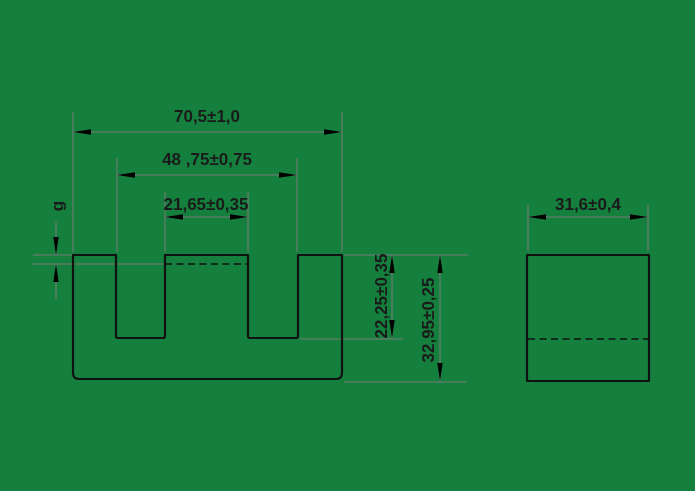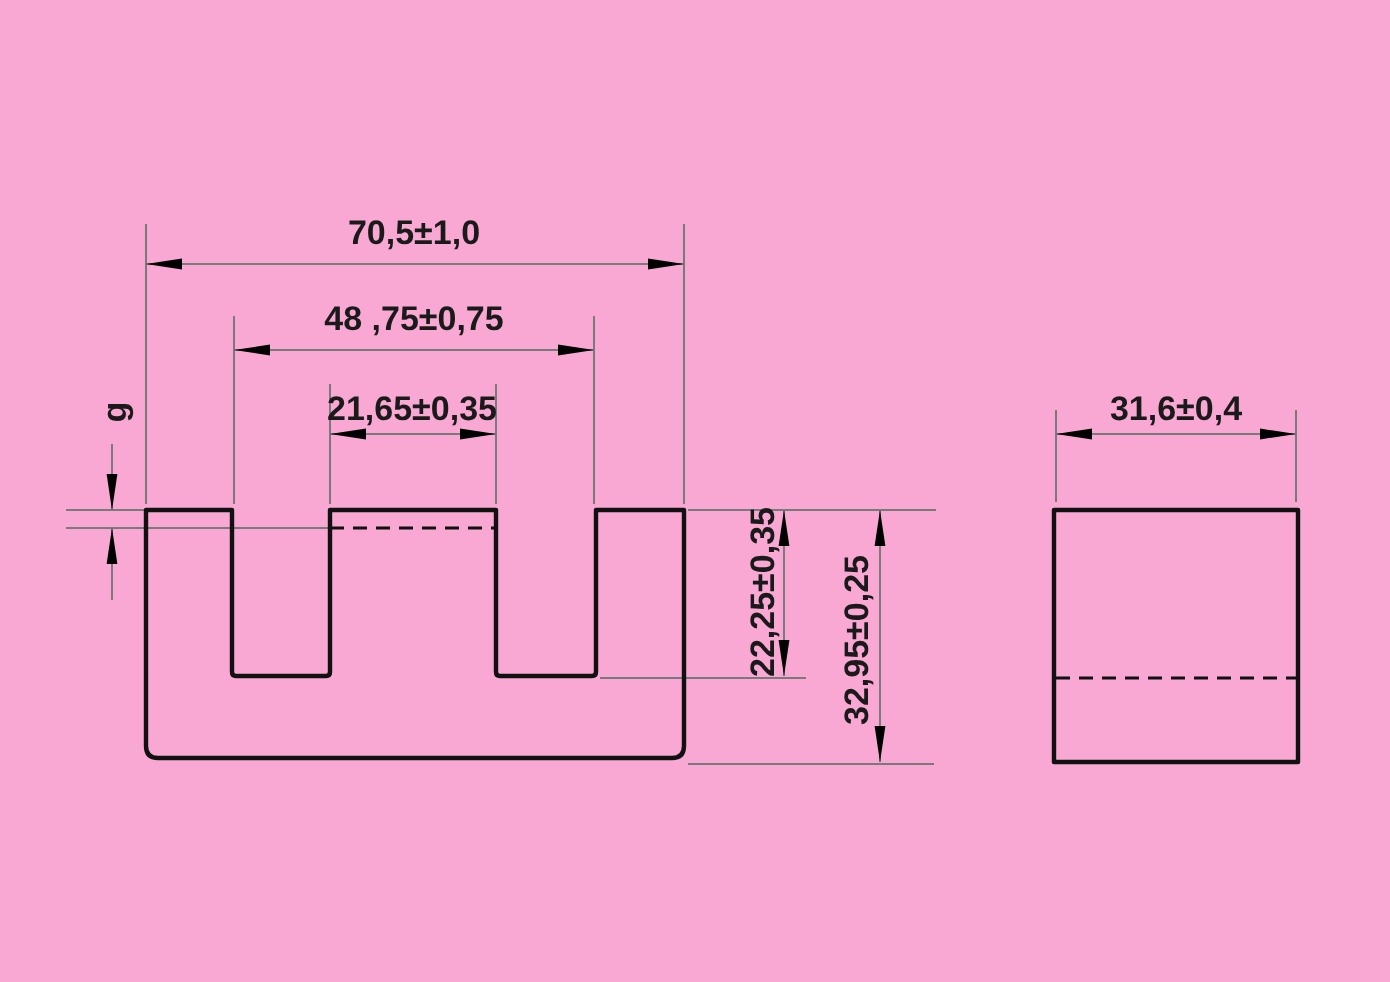--- a/index.html
+++ b/index.html
@@ -4,21 +4,21 @@
 <style>
   html, body {
     margin: 0;
     padding: 0;
     background: #ffffff;
   }
   .stage {
     position: relative;
     width: 695px;
     height: 491px;
-    background: #f9a8d4;
+    background: #15803d;
     overflow: hidden;
     font-family: "Liberation Sans", sans-serif;
   }
   svg { display: block; }
   .dim-text {
     font-family: "Liberation Sans", sans-serif;
     font-size: 17px;
     font-weight: 700;
     fill: #1a1a1a;
   }

